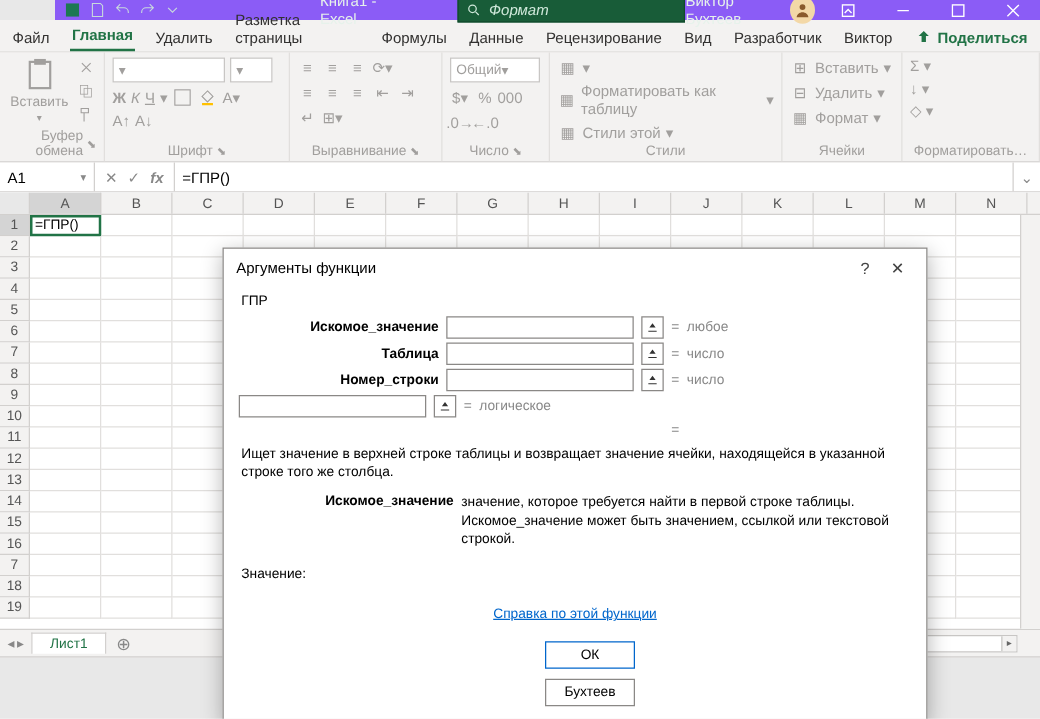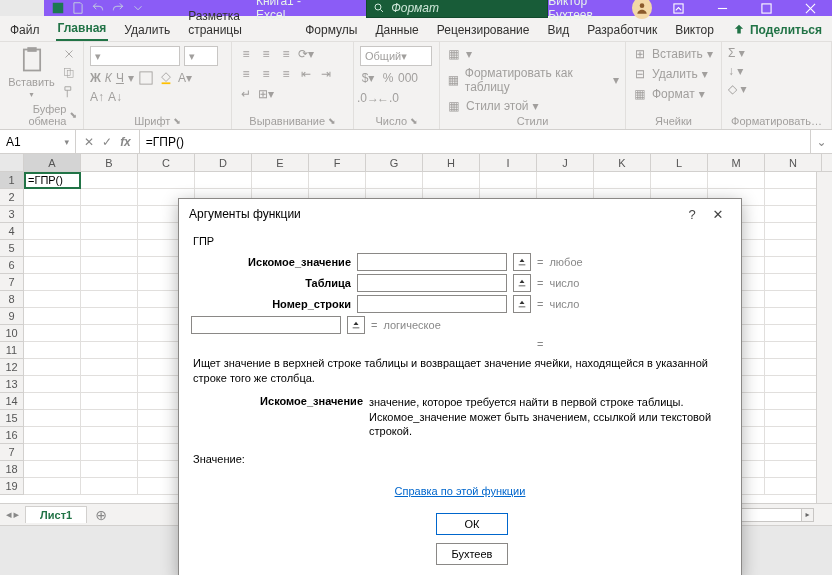--- a/index.html
+++ b/index.html
@@ -61,21 +61,21 @@
 .rows{}
 .tr{display:flex;height:17px;}
 .rh{width:24px;background:#f3f2f1;border-right:1px solid #d2d0ce;border-bottom:1px solid #d2d0ce;text-align:center;font-size:11px;color:#555;line-height:17px;}
 .rh.sel{background:#d4d4d4;}
 .td{width:57px;border-right:1px solid #e1dfdd;border-bottom:1px solid #e1dfdd;font-size:11px;padding:0 2px;line-height:17px;}
 .td.active{border:2px solid #217346;line-height:13px;}
 
 
 .sheetbar{height:22px;background:#f3f2f1;display:flex;align-items:center;border-bottom:1px solid #d2d0ce;font-size:11px;}
 .sheetbar .navs{display:flex;gap:2px;padding:0 6px;color:#888;}
-.sheettab{background:#fff;border:1px solid #d2d0ce;border-bottom:none;padding:2px 14px;color:#217346;font-weight:700;}
+.sheettab{background:#fff;border:1px solid #d2d0ce;border-bottom:none;padding:2px 14px;color:#217346;font-weight:400;}
 .addsheet{padding:0 8px;color:#888;font-size:14px;}
 .hscroll{margin-left:auto;width:330px;height:14px;background:#fff;border:1px solid #c8c6c4;margin-right:18px;position:relative;}
 .hscroll .thumb{position:absolute;left:12px;top:0;width:60px;height:100%;background:#c8c6c4;}
 .hscroll .arr{position:absolute;top:0;width:12px;height:100%;display:flex;align-items:center;justify-content:center;font-size:8px;color:#666;background:#f3f2f1;}
 .hscroll .arr.l{left:0;border-right:1px solid #c8c6c4;}
 .hscroll .arr.r{right:0;border-left:1px solid #c8c6c4;}
 
 
 .dialog{position:absolute;left:178px;top:198px;width:564px;background:#fff;border:1px solid #8a8886;box-shadow:0 4px 16px rgba(0,0,0,.3);}
 .dlg-title{height:30px;display:flex;align-items:center;padding:0 10px;font-size:12px;}

